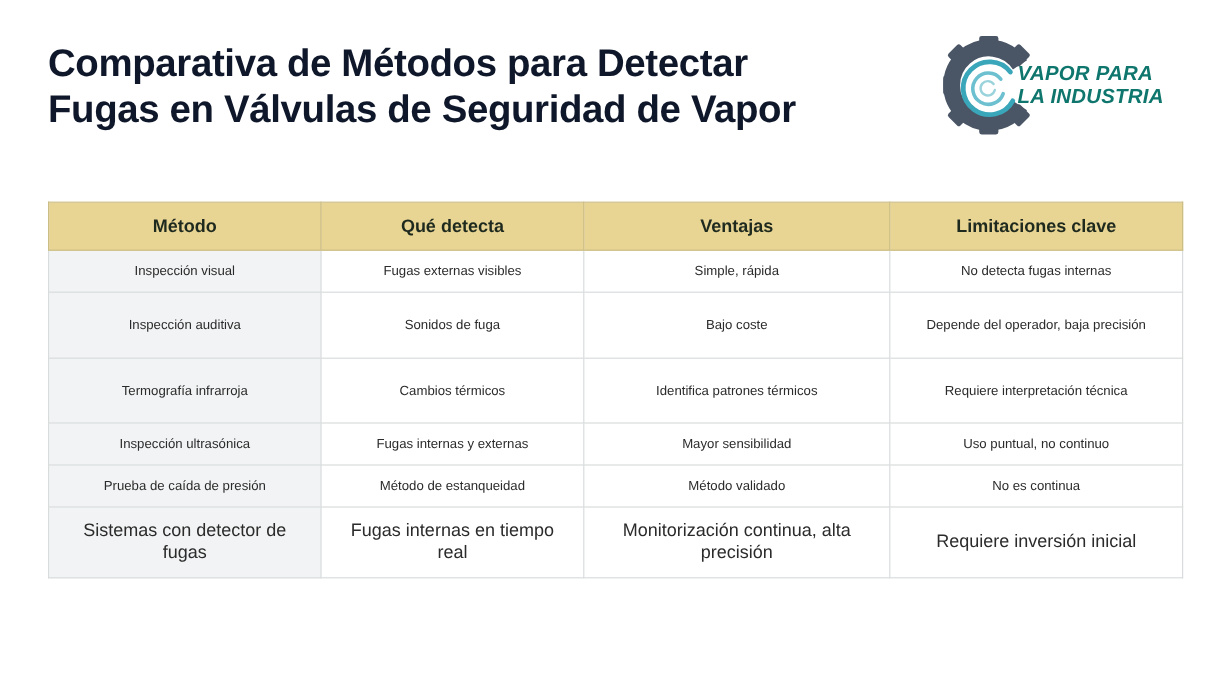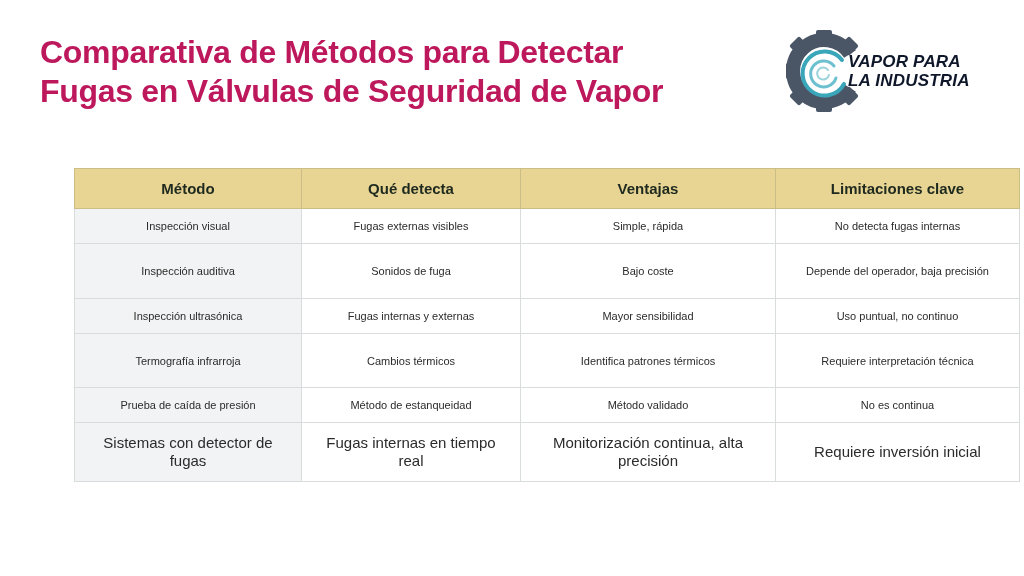--- a/index.html
+++ b/index.html
@@ -1,41 +1,40 @@
 <!DOCTYPE html>
 <html><head>
   <meta charset="utf-8">
   <style>
     * { box-sizing: border-box; margin: 0; padding: 0; }
     html, body { width: 1024px; height: 576px; background: #ffffff; overflow: hidden; }
     body { position: relative; font-family: "Liberation Sans", sans-serif; }
 
     .title {
       position: absolute; left: 40px; top: 33px; width: 700px;
-      color: #be185d; font-family: "Liberation Sans", sans-serif;
+      color: #0f172a; font-family: "Liberation Sans", sans-serif;
       font-weight: bold; font-size: 32px; line-height: 39px; letter-spacing: -0.3px;
     }
     .title span { display: block; }
 
     .logo { position: absolute; left: 784px; top: 28px; width: 200px; height: 90px; }
     .logo svg { position: absolute; left: 0; top: 0; }
     .logo-text {
       position: absolute; left: 64px; top: 24px;
-      color: #0f172a; font-family: "Liberation Sans", sans-serif;
+      color: #0f766e; font-family: "Liberation Sans", sans-serif;
       font-weight: bold; font-style: italic; font-size: 17px; line-height: 19px;
       letter-spacing: 0.2px; white-space: nowrap;
     }
     .logo-text span { display: block; }
 
     table.cmp {
       position: absolute; left: 40px; top: 168px; width: 945px;
       border-collapse: collapse; table-layout: fixed;
       font-family: "DejaVu Sans", sans-serif; color: #2b2b2b;
       border: 1px solid #c9cccd;
-      margin-left: 34px;
     }
     table.cmp th {
       background: #e8d493; color: #1f2a1f; font-weight: bold; font-size: 15px;
       height: 40px; text-align: center; border: 1px solid #cbbd86;
       font-family: "Liberation Sans", sans-serif;
     }
     table.cmp th.light { font-weight: bold; }
     table.cmp td {
       text-align: center; vertical-align: middle; font-size: 11px; line-height: 16px;
       border: 1px solid #d9dcdd; padding: 2px 10px; background: #ffffff;
@@ -96,31 +95,31 @@
       <td>Fugas externas visibles</td>
       <td>Simple, rápida</td>
       <td>No detecta fugas internas</td>
     </tr>
     <tr style="height:55px">
       <td class="c0">Inspección auditiva</td>
       <td>Sonidos de fuga</td>
       <td>Bajo coste</td>
       <td>Depende del operador, baja precisión</td>
     </tr>
+    <tr style="height:54px">
+      <td class="c0">Termografía infrarroja</td>
+      <td>Cambios térmicos</td>
+      <td>Identifica patrones térmicos</td>
+      <td>Requiere interpretación técnica</td>
+    </tr>
     <tr style="height:35px">
       <td class="c0">Inspección ultrasónica</td>
       <td>Fugas internas y externas</td>
       <td>Mayor sensibilidad</td>
       <td>Uso puntual, no continuo</td>
-    </tr>
-    <tr style="height:54px">
-      <td class="c0">Termografía infrarroja</td>
-      <td>Cambios térmicos</td>
-      <td>Identifica patrones térmicos</td>
-      <td>Requiere interpretación técnica</td>
     </tr>
     <tr style="height:35px">
       <td class="c0">Prueba de caída de presión</td>
       <td>Método de estanqueidad</td>
       <td>Método validado</td>
       <td>No es continua</td>
     </tr>
     <tr class="big" style="height:59px">
       <td class="c0">Sistemas con detector de fugas</td>
       <td>Fugas internas en tiempo real</td>

